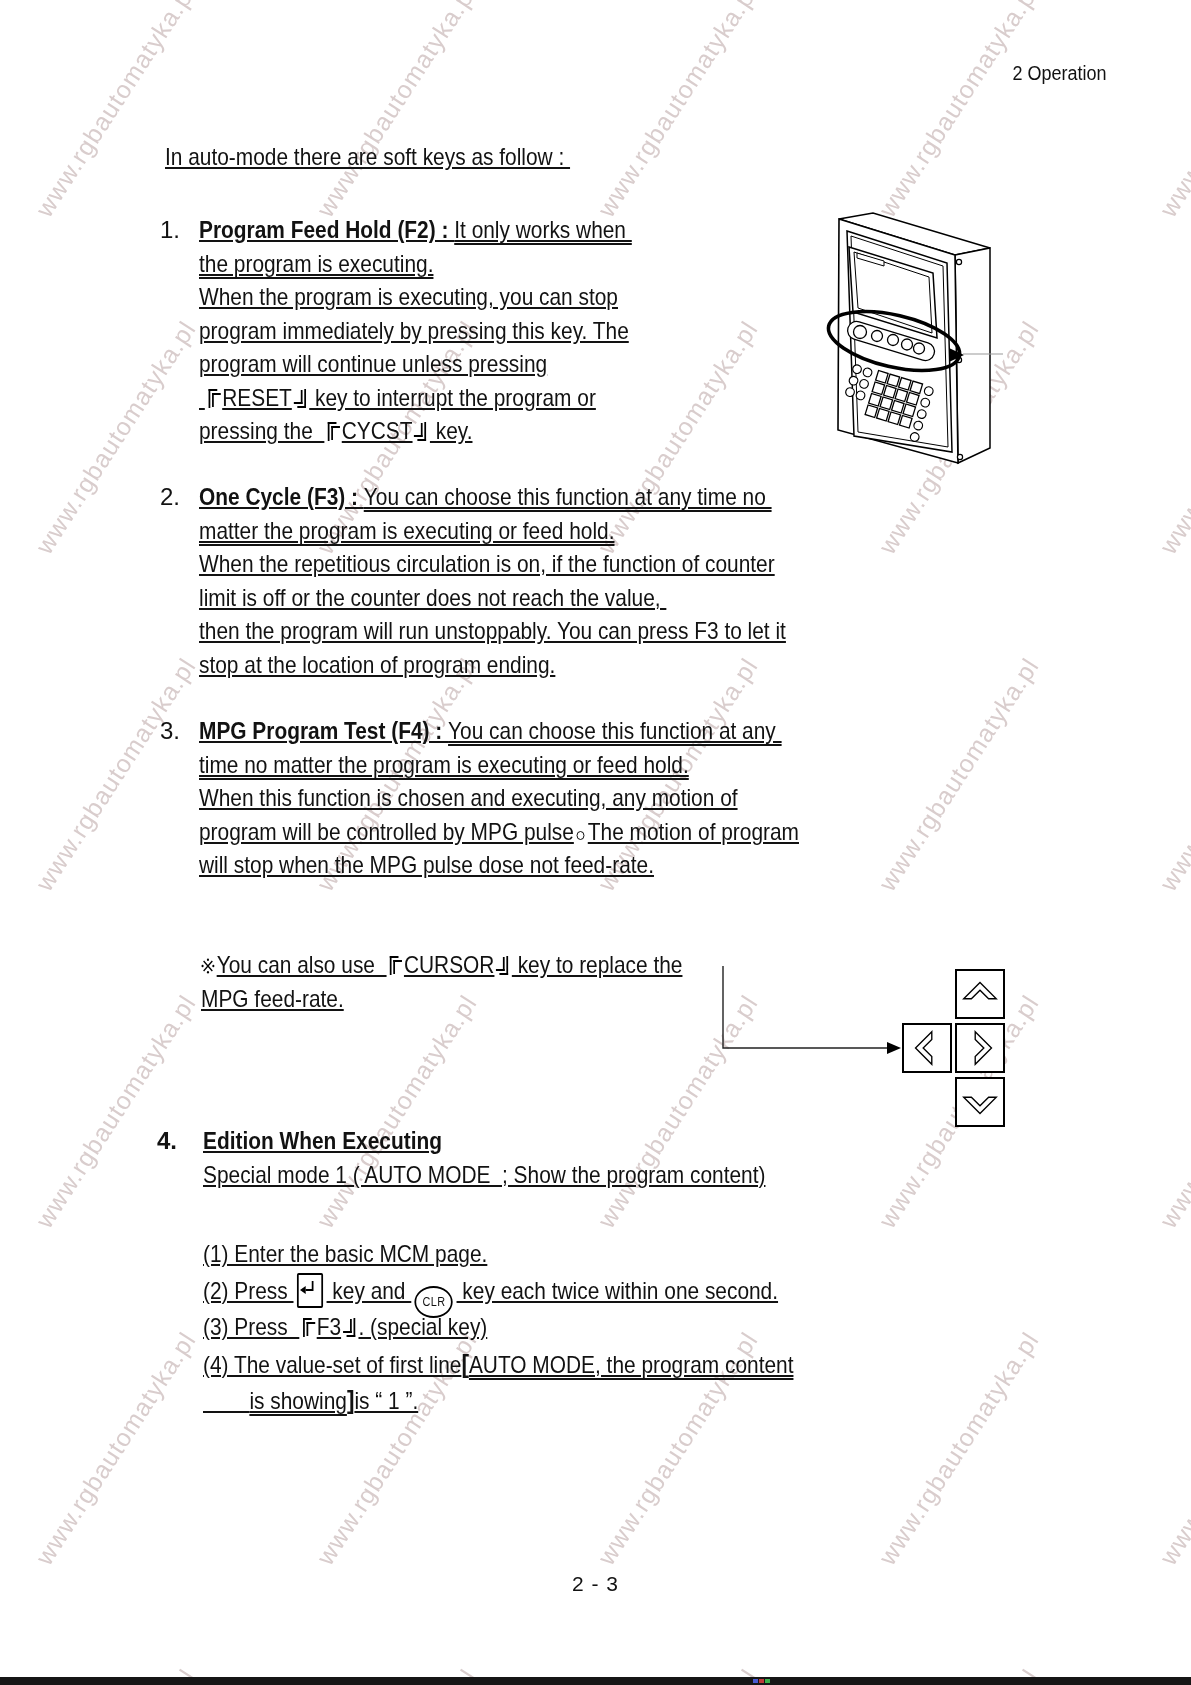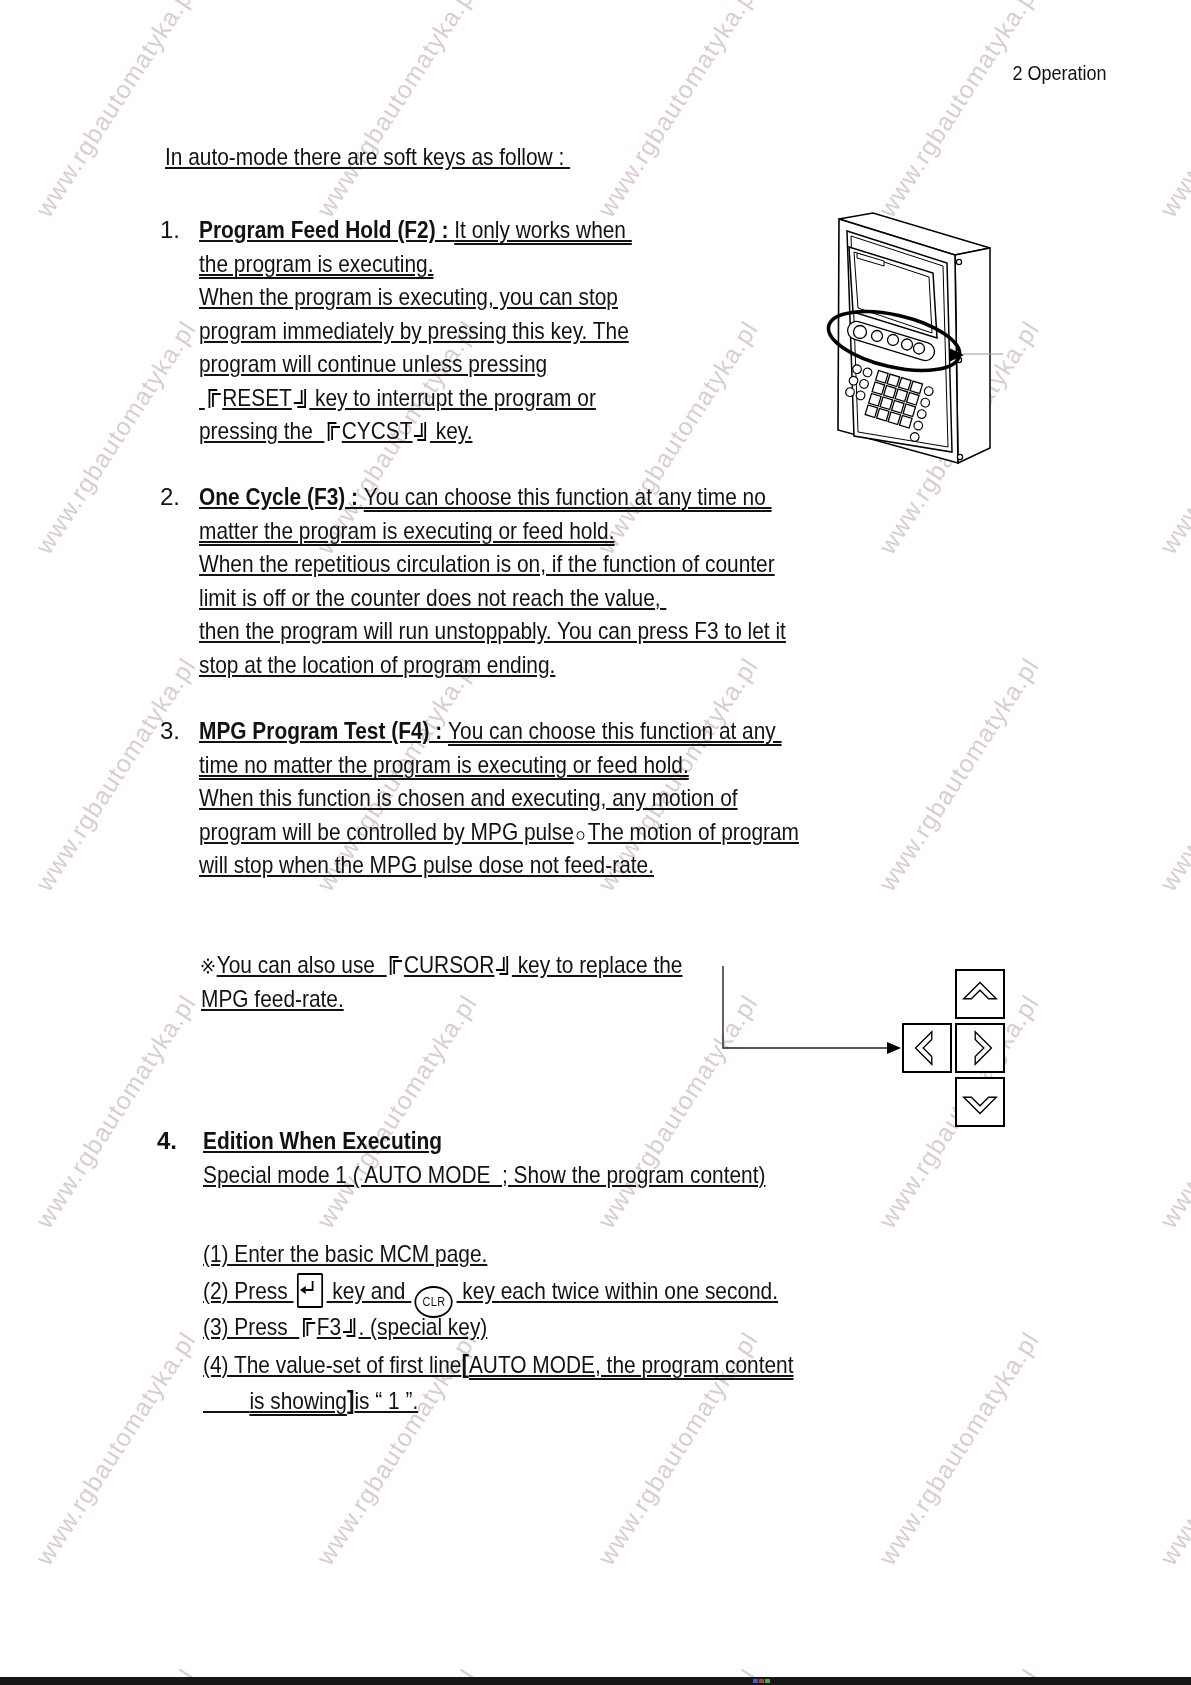--- a/index.html
+++ b/index.html
@@ -297,20 +297,21 @@
       <circle cx="80" cy="54" r="4.3" fill="#fff" stroke="#000" stroke-width="1.2"></circle>
     </g>
 
     <g>
       <ellipse cx="0" cy="0" rx="67" ry="26" transform="translate(124,151) rotate(13)" fill="none" stroke="#000" stroke-width="3.6"></ellipse>
       <polygon points="179,158 194,165 179,172" fill="#000"></polygon>
       <line x1="193" y1="164" x2="233" y2="164" stroke="#999" stroke-width="1.2"></line>
     </g>
   </svg>
 
+  <div class="footer content">2 - 3</div>
 
   <div class="bottom-bar content">
     <span class="chip" style="left:753px;background:#4a5bd0"></span>
     <span class="chip" style="left:759px;background:#c03a3a"></span>
     <span class="chip" style="left:765px;background:#3ab04a"></span>
   </div>
 
 </div>
 
 </body></html>

